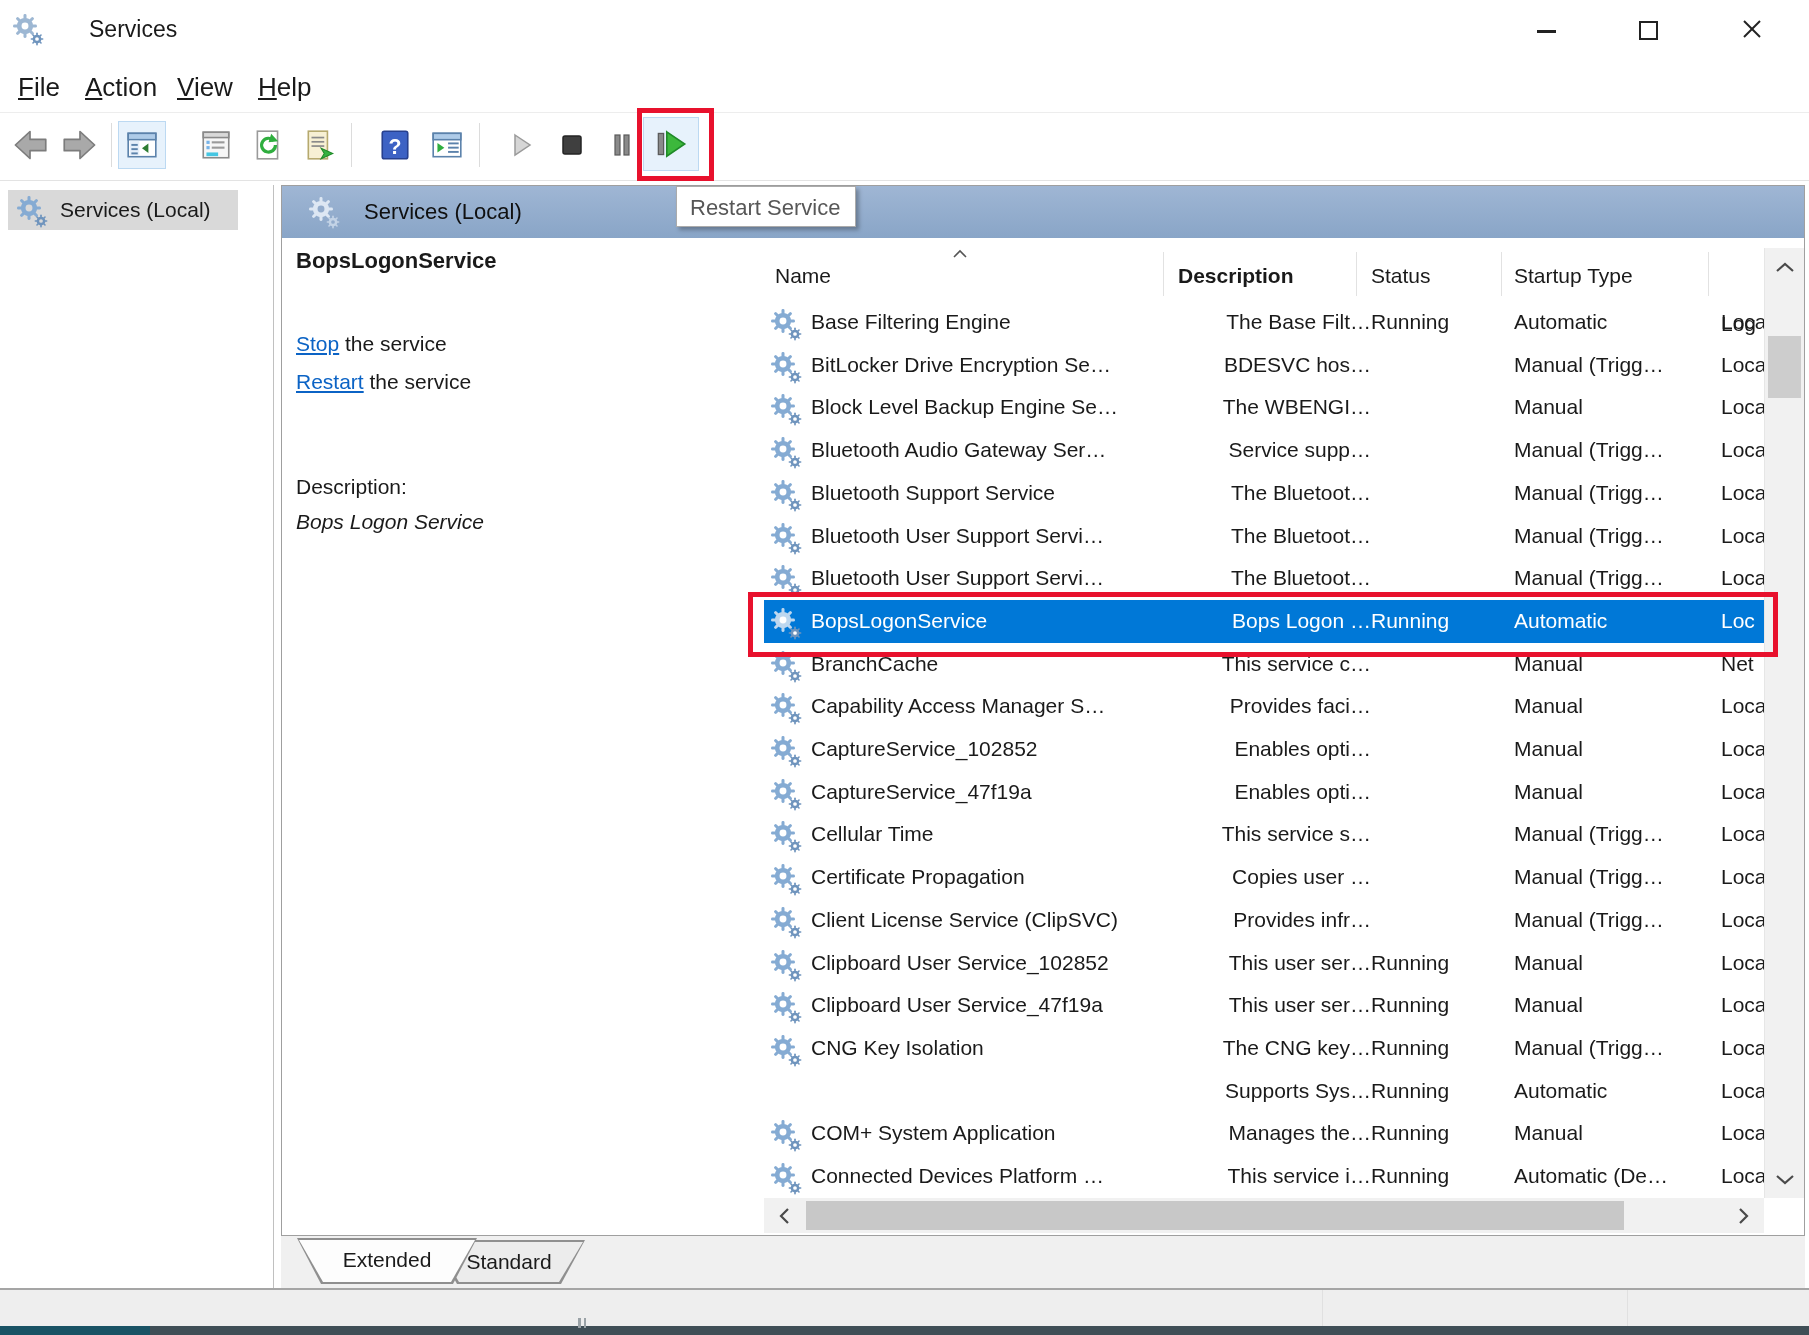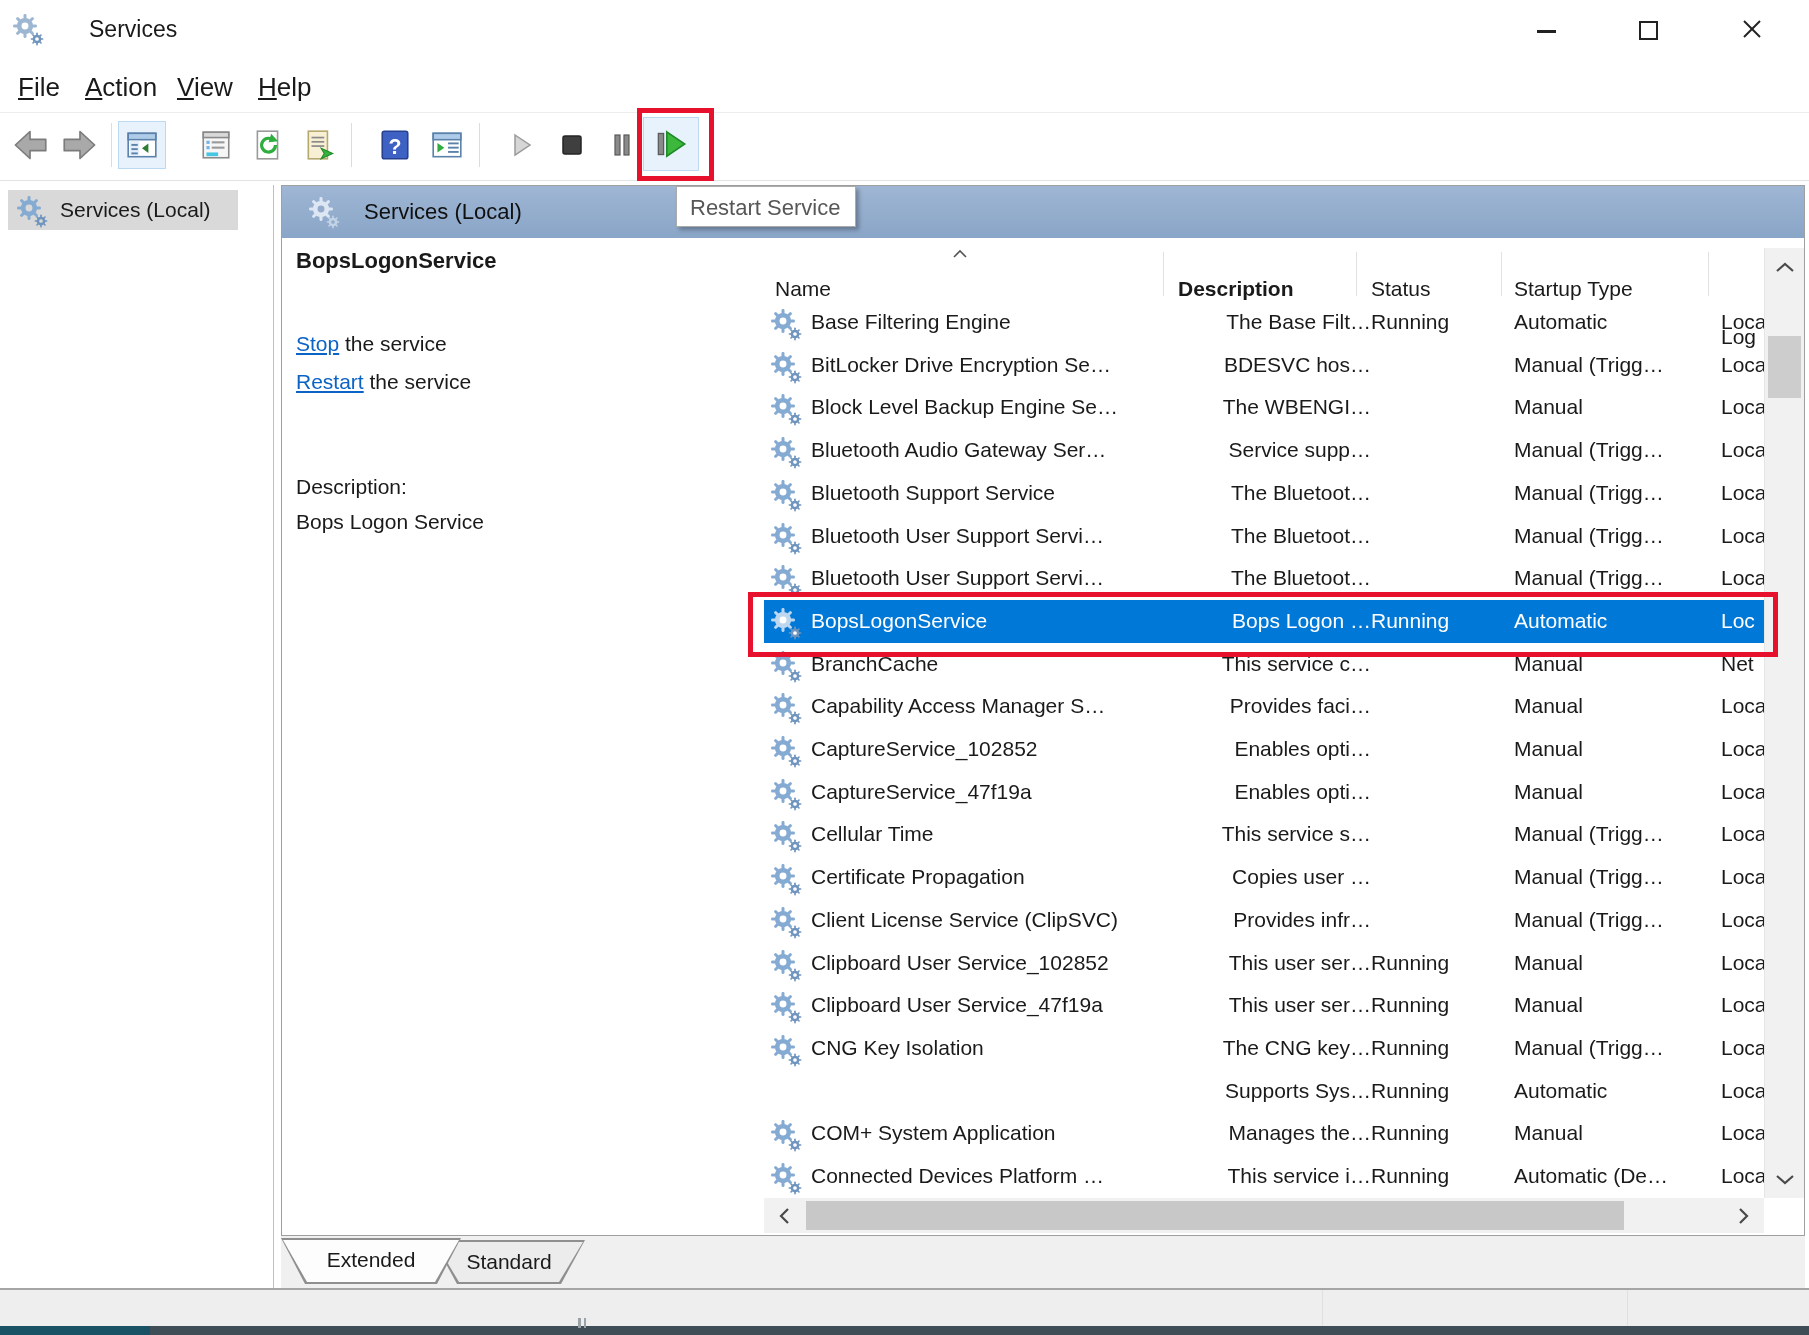--- a/index.html
+++ b/index.html
@@ -42,25 +42,25 @@
   .panel-header{position:absolute;left:0;top:0;width:100%;height:52px;
         background:linear-gradient(#9fb6d4,#89a5c7);}
   .panel-header .gear-pair{position:absolute;left:26px;top:10px;}
   .ph-title{position:absolute;left:82px;top:0;line-height:52px;font-size:22px;color:#101010;}
   
   .d-title{position:absolute;left:14px;top:62px;font-size:22px;font-weight:bold;}
   .d-line{position:absolute;left:14px;white-space:nowrap;}
   .d-line1{top:146px;}.d-line2{top:184px;}
   .d-link{color:#0b63c5;text-decoration:underline;cursor:pointer;}
   .d-label{position:absolute;left:14px;top:289px;}
-  .d-desc{position:absolute;left:14px;top:324px;}
+  .d-desc{position:absolute;left:14px;top:324px;font-style:italic;}
   
   .list{position:absolute;left:482px;top:60px;width:1000px;height:987px;overflow:hidden;}
   .list-header{position:absolute;left:0;top:0;width:100%;height:55px;background:#fff;}
-  .hcell{position:absolute;top:31px;white-space:nowrap;}
+  .hcell{position:absolute;top:18px;white-space:nowrap;}
   .h-name{left:11px;}.h-desc{left:414px;font-weight:bold;}.h-status{left:607px;}.h-startup{left:750px;}.h-logon{left:957px;margin-top:48px;}
   .hsep{position:absolute;top:6px;width:1px;height:44px;background:#e2e2e2;}
   .sort-ind{position:absolute;left:188px;top:3px;}
   .rows{position:absolute;left:0;top:55px;width:100%;height:897px;}
   .srow{position:relative;height:42.71px;width:100%;}
   .srow .cell{position:absolute;top:0;height:100%;line-height:42.71px;white-space:nowrap;overflow:hidden;box-sizing:border-box;}
   .c-name{left:0;width:399px;padding-left:47px;}
   .c-desc{left:414px;width:193px;padding-left:15px;text-align:right;}
   .c-status{left:592px;width:145px;padding-left:15px;}
   .c-startup{left:737px;width:207px;padding-left:13px;}
@@ -77,21 +77,21 @@
   .hs-btn{position:absolute;top:0;width:40px;height:35px;display:flex;align-items:center;justify-content:center;}
   .hs-left{left:0;}.hs-right{right:0;}
   .hs-thumb{position:absolute;left:42px;top:3px;width:818px;height:29px;background:#c8c8c8;}
   .vscroll{position:absolute;left:1482px;top:62px;width:40px;height:950px;background:#f1f1f1;border-left:1px solid #e6e6e6;box-sizing:border-box;}
   .vs-btn{position:absolute;left:0;width:100%;height:38px;display:flex;align-items:center;justify-content:center;}
   .vs-up{top:0;}.vs-down{bottom:0;}
   .vs-thumb{position:absolute;left:3px;top:88px;width:33px;height:62px;background:#cdcdcd;}
   
   .tabstrip{position:absolute;left:281px;top:1236px;width:1524px;height:52px;background:#f0f0f0;}
   .tab{position:absolute;height:46px;}
-  .tab-extended{left:0px;top:2px;width:168px;z-index:2;padding-left:12px;}
+  .tab-extended{left:16px;top:2px;width:168px;z-index:2;padding-left:12px;}
   .tab-standard{left:152px;top:4px;width:152px;height:44px;z-index:1;}
   .tab-bg,.tab-fill{position:absolute;clip-path:polygon(0 0,100% 0,calc(100% - 24px) 100%,24px 100%);}
   .tab-bg{inset:0;background:#8f8f8f;}
   .tab-fill{inset:2px;background:#fdfdfd;}
   .tab-standard .tab-fill{background:#ececec;}
   .tab-label{position:absolute;left:0;top:0;width:100%;text-align:center;line-height:44px;}
   .window-bottom{position:absolute;left:0;top:1288px;width:100%;height:2px;background:#a5a5a5;}
   
   .bottom-strip{position:absolute;left:0;top:1290px;width:100%;height:45px;background:#eeeeee;}
   .bs-line{position:absolute;top:0;width:1px;height:36px;background:#e0e0e0;}

